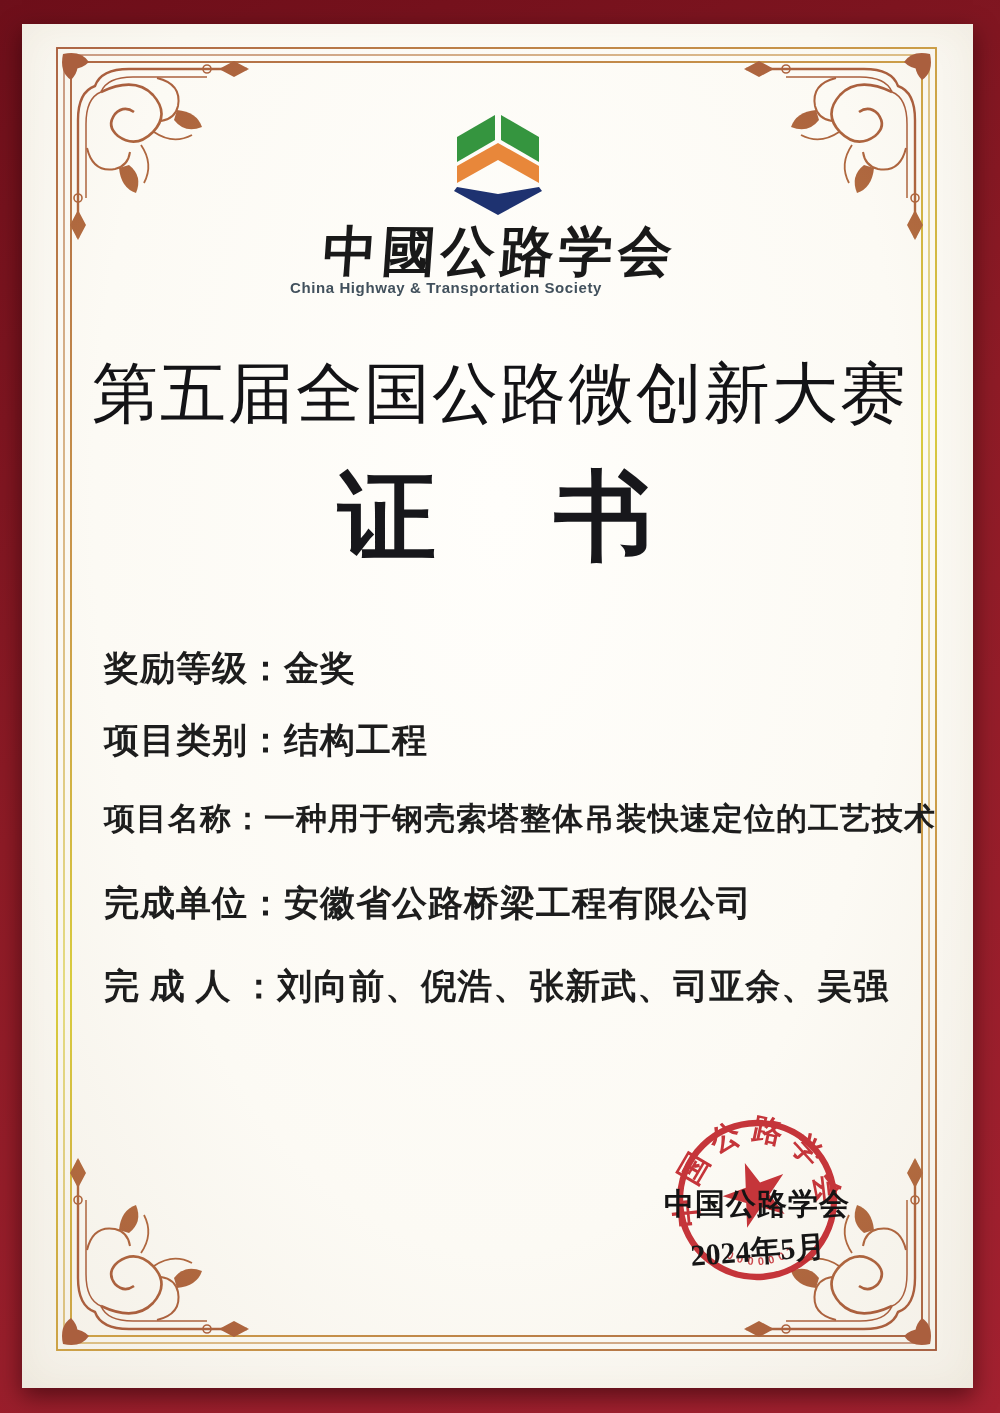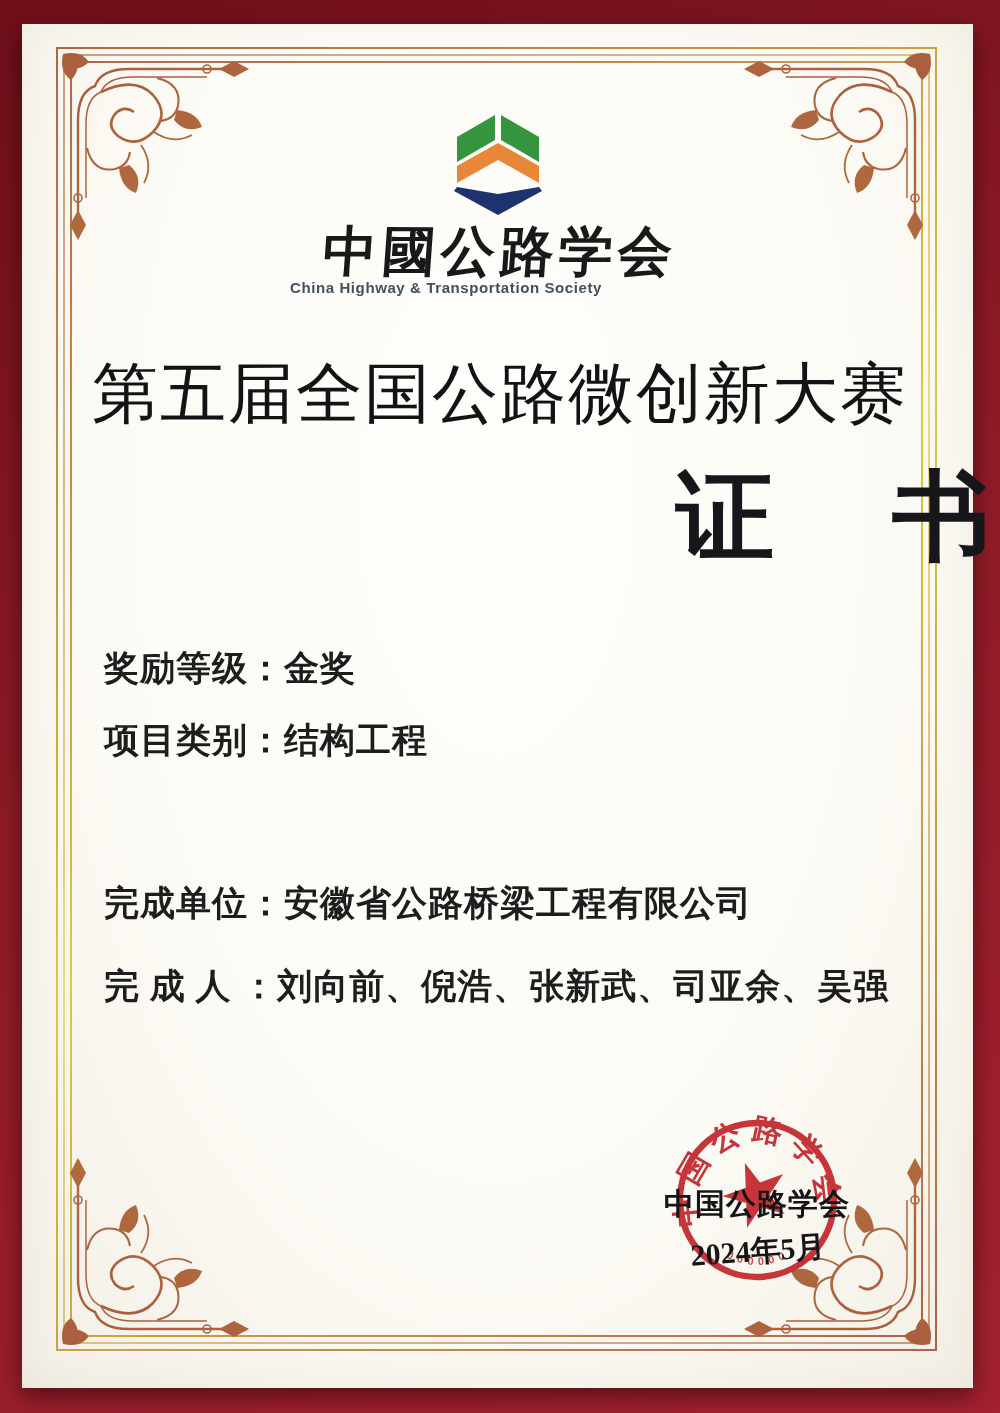--- a/index.html
+++ b/index.html
@@ -42,21 +42,21 @@
     letter-spacing:.6px;
   }
   .title-main{
     position:absolute;left:0;top:349px;width:1000px;
     text-align:center;
     font-size:66px;font-weight:400;color:#131316;
     letter-spacing:2px;
   }
   .title-sub{
     position:absolute;left:0;top:452px;width:1000px;
-    text-align:right;
+    text-align:center;
     font-size:98px;font-weight:900;color:#17171b;
     letter-spacing:10px;
   }
   .field{
     position:absolute;left:104px;width:840px;
     font-size:35px;font-weight:700;color:#1d1d1d;
     letter-spacing:1px;
     white-space:nowrap;
   }
   .f1{top:645px;}
@@ -144,20 +144,23 @@
 
   <div class="title-main">第五届全国公路微创新大赛</div>
   <div class="title-sub">证　书</div>
 
   <div class="field f1">
     <span class="lab">奖励等级：</span><span>金奖</span>
   </div>
   <div class="field f2">
     <span class="lab">项目类别：</span><span>结构工程</span>
   </div>
+  <div class="field f3">
+    <span class="lab">项目名称：</span><span>一种用于钢壳索塔整体吊装快速定位的工艺技术</span>
+  </div>
   <div class="field f4">
     <span class="lab">完成单位：</span><span>安徽省公路桥梁工程有限公司</span>
   </div>
   <div class="field f5">
     <span class="lab">完 成 人 ：</span><span>刘向前、倪浩、张新武、司亚余、吴强</span>
   </div>
 
   <svg class="seal-svg" viewBox="-102 -102 204 204">
     <circle cx="0" cy="0" r="77" fill="none" stroke="#c2292f" stroke-width="6.5"></circle>
     <path id="sealArcTop" d="M -60,12 A 61,61 0 1 1 60,12" fill="none"></path>

